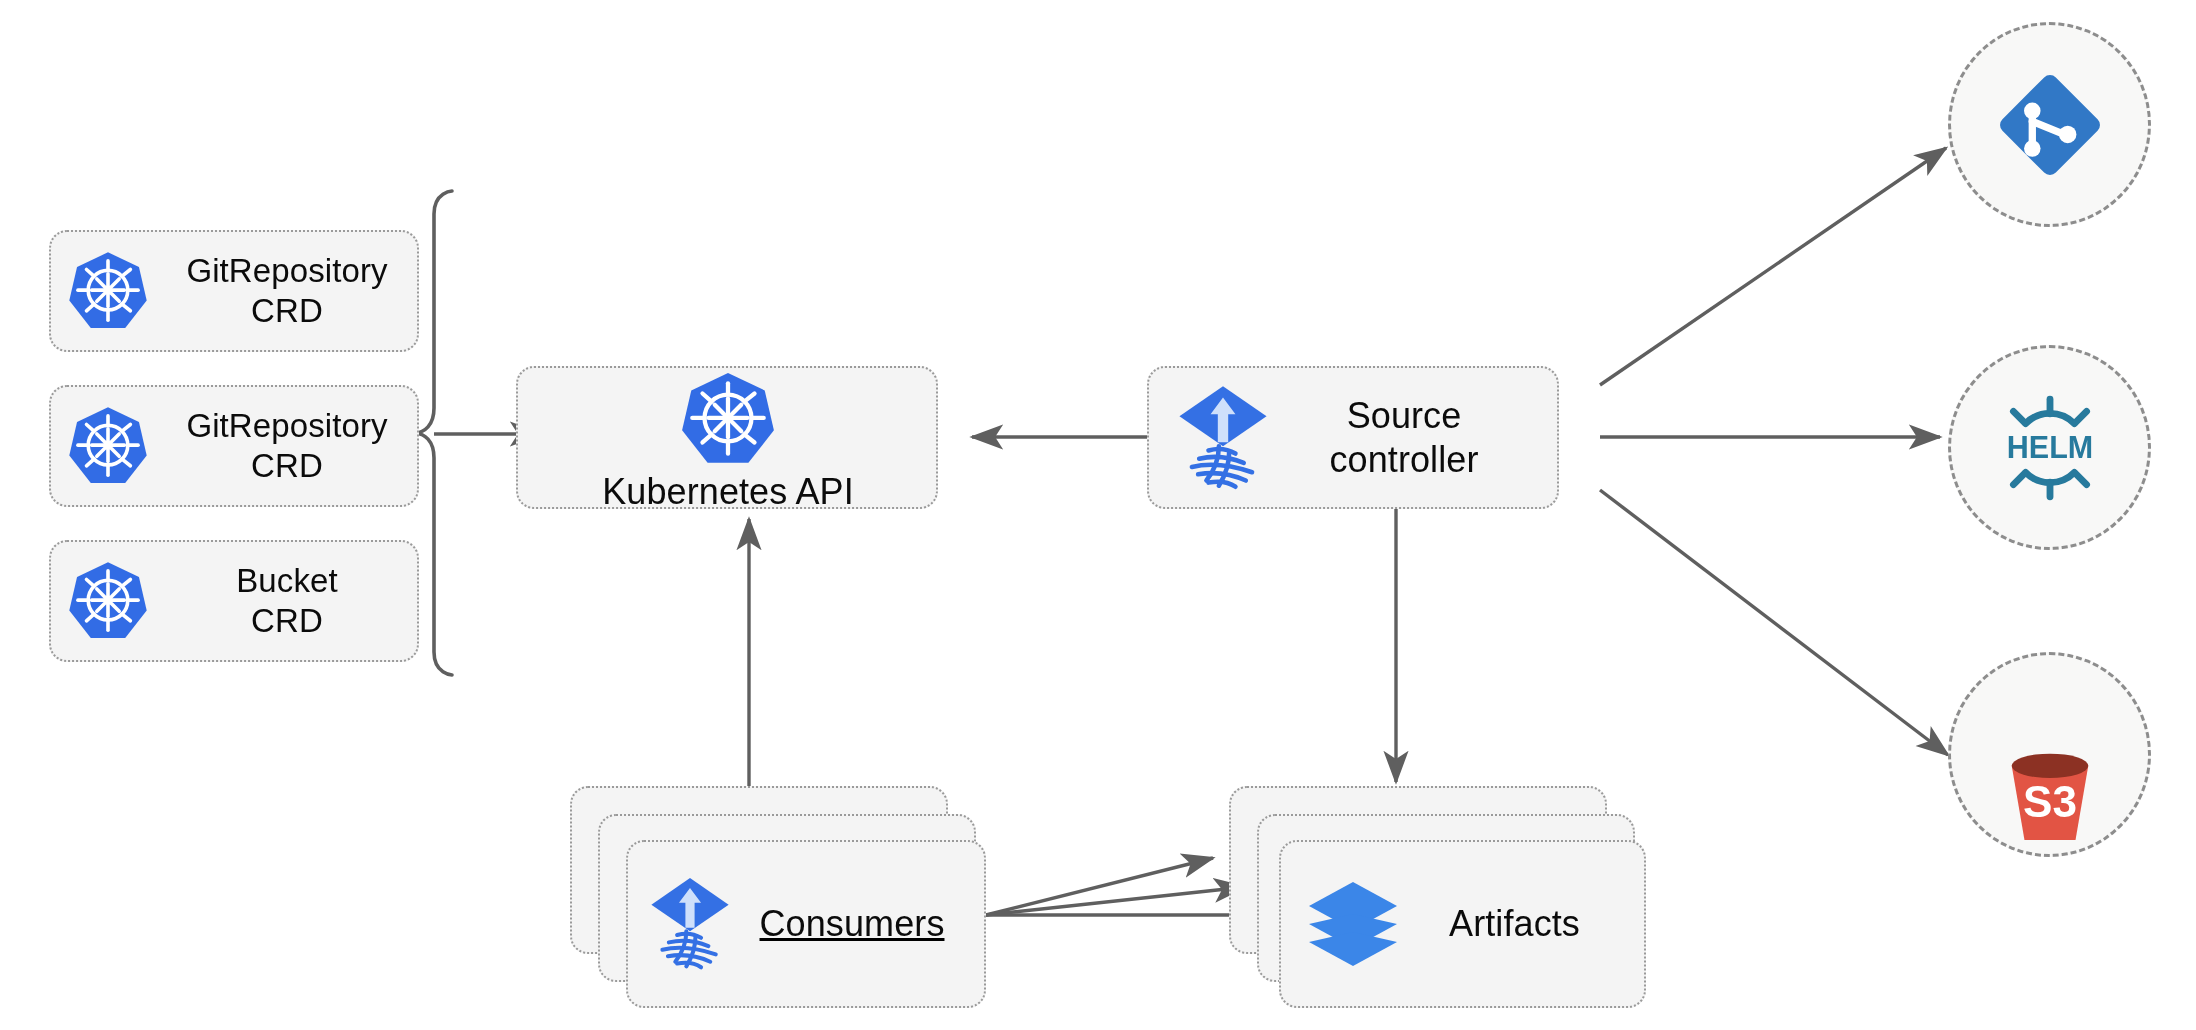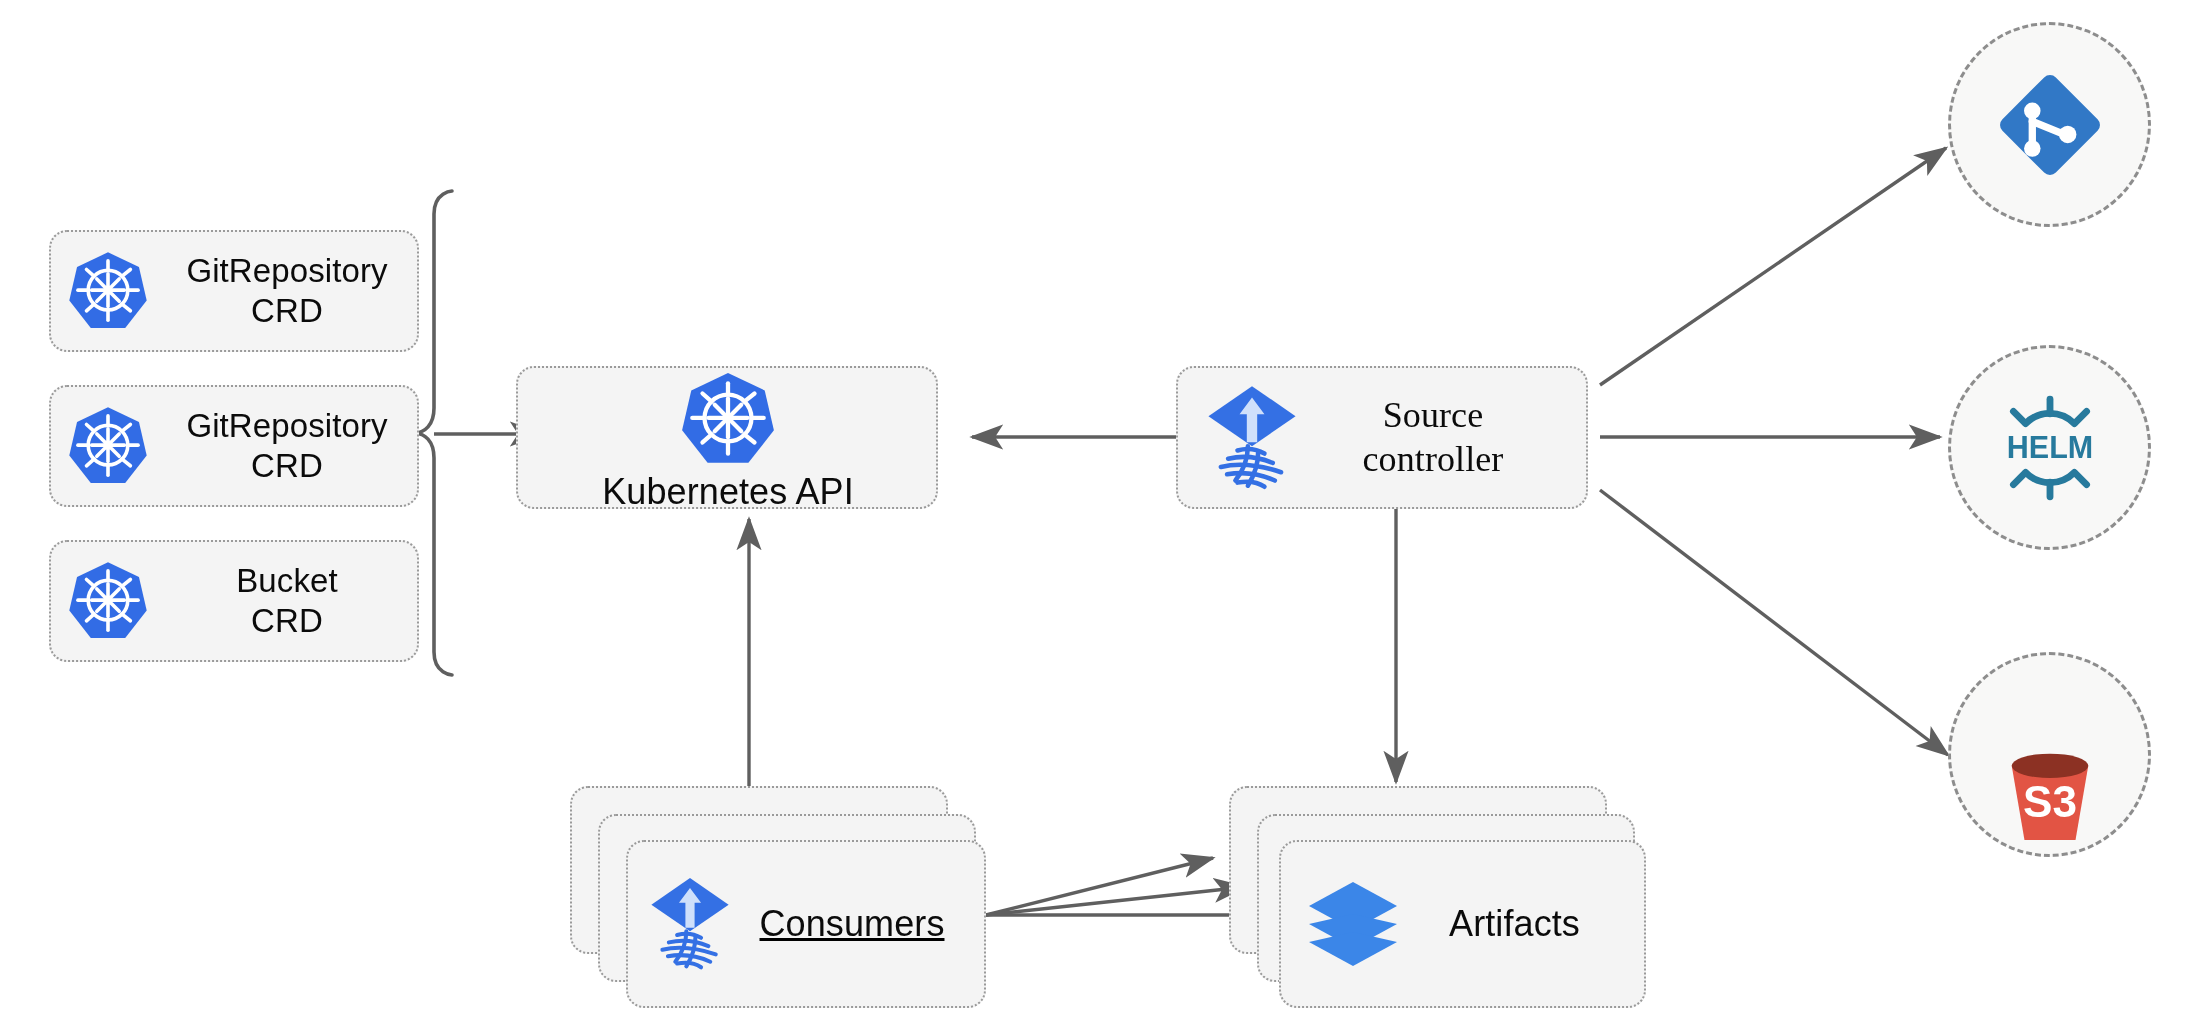--- a/index.html
+++ b/index.html
@@ -196,21 +196,21 @@
           <path d="M46 45 L37 36"></path>
             <path d="M54 53 L63 62"></path>
           <path d="M54 45 L63 36"></path>
             <path d="M46 53 L37 62"></path>
         </g>
       </svg>
     </span>
     <span class="lbl">Kubernetes API</span>
   </div>
 
-  <div class="node big" style="left:1176px;top:366px;width:412px;height:143px;padding:0 24px 0 22px;font-family:Liberation Serif, serif;">
+  <div class="node big" style="left:1147px;top:366px;width:412px;height:143px;padding:0 24px 0 22px;">
     <span class="ico" style="width:104px;height:112px;">
       <svg width="104" height="112" viewBox="0 0 100 108">
 
         <path d="M50 4 L92 33 L50 62 L8 33 Z" fill="#3470e4"></path>
         <path d="M50 15 L62 31 L55 31 L55 58 L45 58 L45 31 L38 31 Z" fill="#cfe0fb"></path>
 
         <g stroke="#3470e4" stroke-width="4.4" stroke-linecap="round" fill="none">
           <path d="M36 66 Q50 62 62 69"></path>
           <path d="M27 74 Q48 69 70 78"></path>
           <path d="M20 82 Q45 76 78 87"></path>

